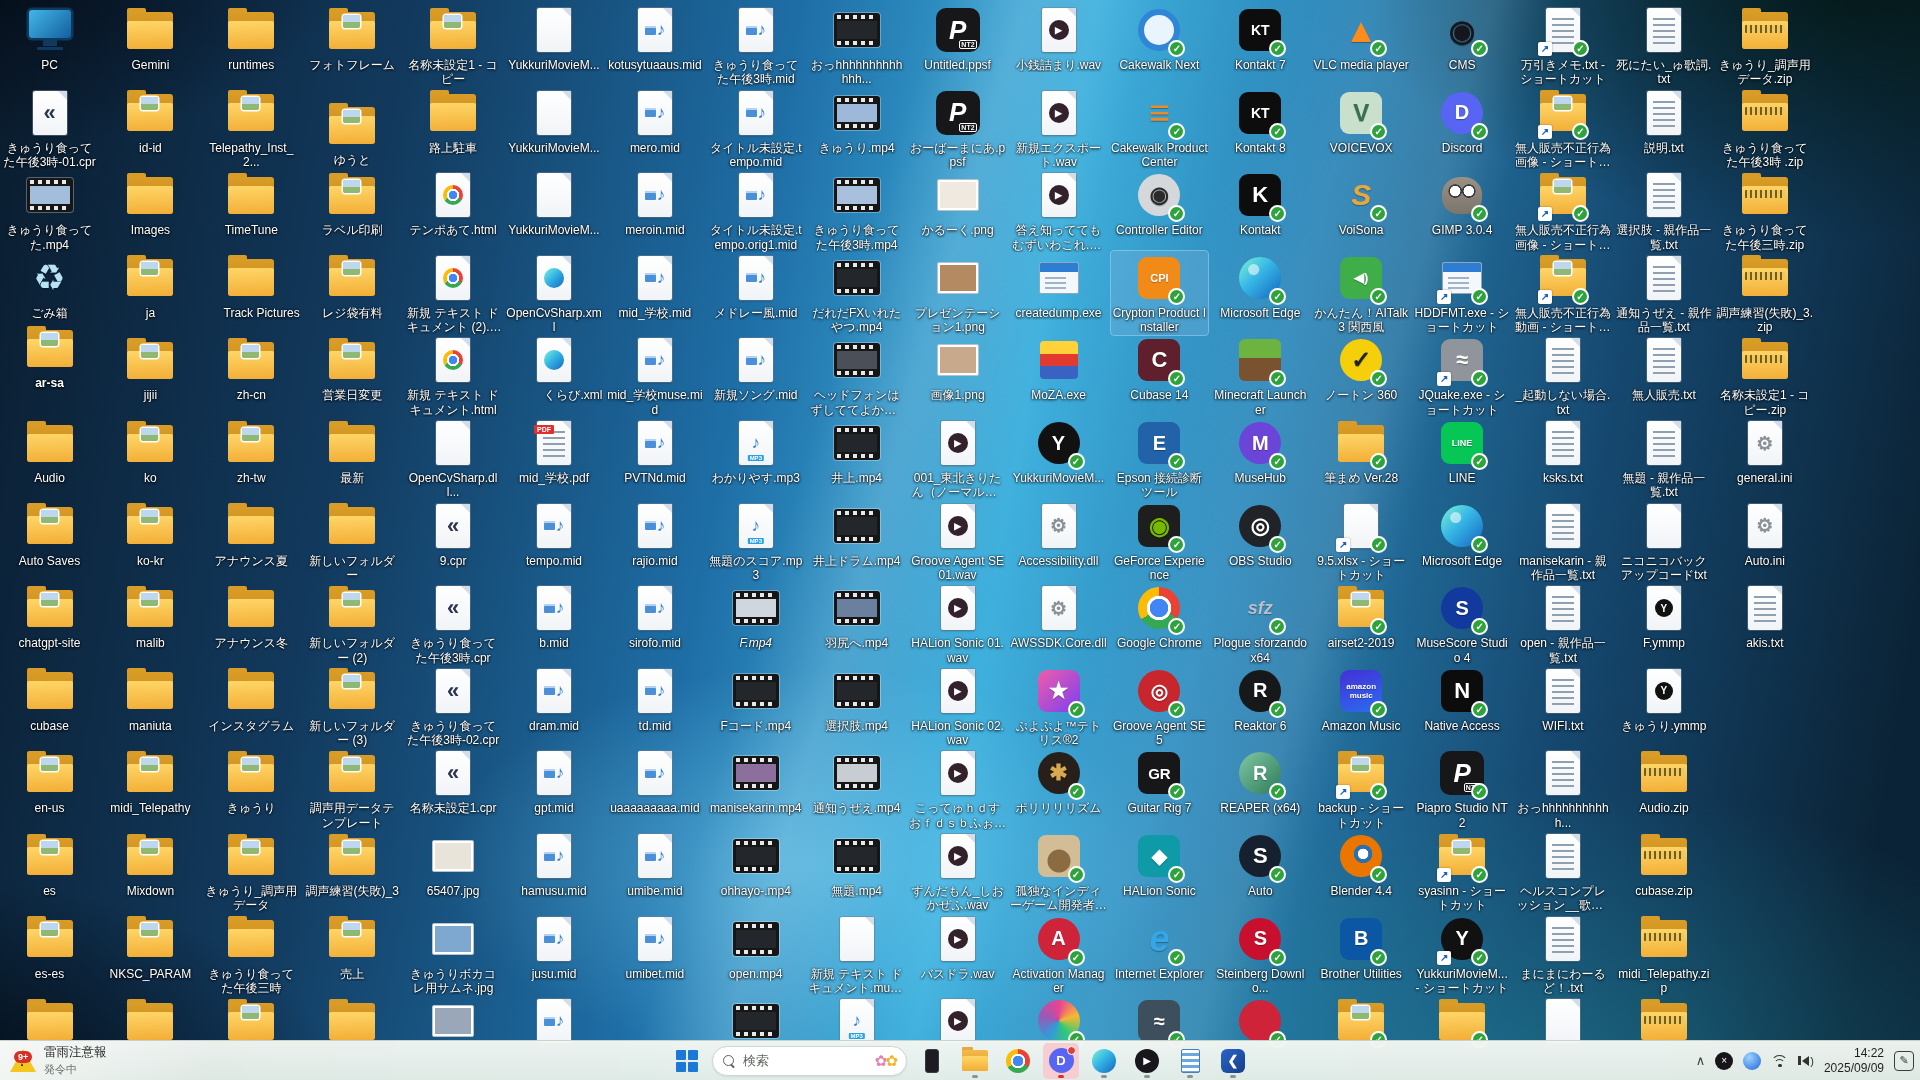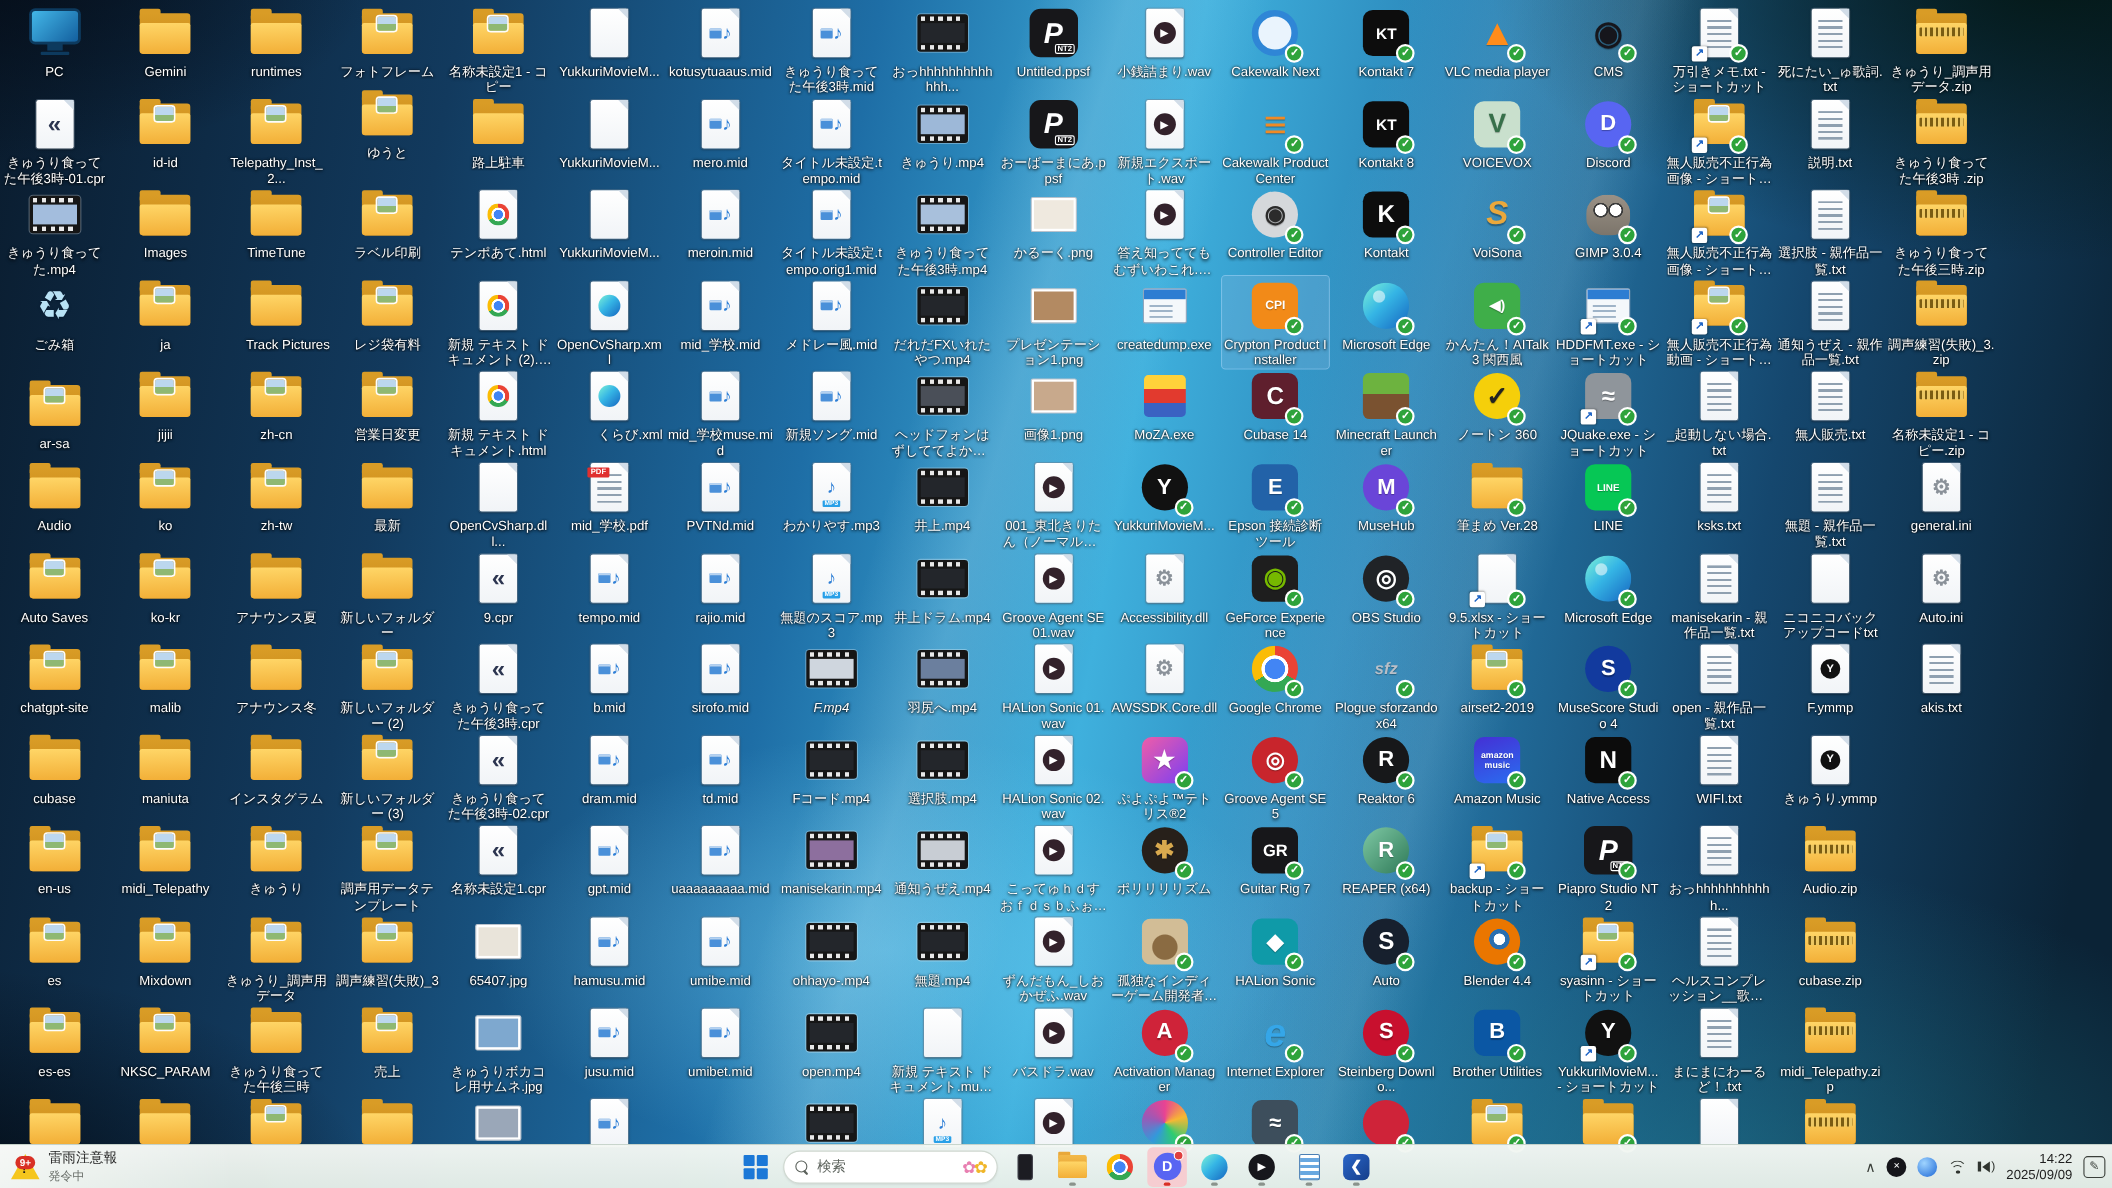--- a/index.html
+++ b/index.html
@@ -356,21 +356,21 @@
       <div class="cell" title="Telepathy_Inst_2..." style="left: 202.8px; top: 85.6px;">
         <div class="ico">
           <div class="i-f">
             <div class="b"></div>
             <div class="ch"></div>
             <div class="fr"></div>
           </div>
         </div>
         <div class="lbl">Telepathy_Inst_2...</div>
       </div>
-      <div class="cell" title="ゆうと" style="left: 303.7px; top: 77px;">
+      <div class="cell" title="ゆうと" style="left: 303.7px; top: 98px;">
         <div class="ico">
           <div class="i-f">
             <div class="b"></div>
             <div class="ch"></div>
             <div class="fr"></div>
           </div>
         </div>
         <div class="lbl">ゆうと</div>
       </div>
       <div class="cell" title="路上駐車" style="left: 404.6px; top: 85.6px;">
@@ -795,21 +795,21 @@
       <div class="cell" title="調声練習(失敗)_3.zip" style="left: 1716.3px; top: 250.8px;">
         <div class="ico">
           <div class="i-f">
             <div class="b"></div>
             <div class="fr"></div>
             <div class="zp"></div>
           </div>
         </div>
         <div class="lbl">調声練習(失敗)_3.zip</div>
       </div>
-      <div class="cell" title="ar-sa" style="left: 1px; top: 341px;">
+      <div class="cell" title="ar-sa" style="left: 1px; top: 321px; font-weight: bold;">
         <div class="ico">
           <div class="i-f">
             <div class="b"></div>
             <div class="ch"></div>
             <div class="fr"></div>
           </div>
         </div>
         <div class="lbl">ar-sa</div>
       </div>
       <div class="cell" title="jijii" style="left: 101.9px; top: 333.4px;">
@@ -1362,21 +1362,21 @@
       </div>
       <div class="cell" title="Google Chrome" style="left: 1110.9px; top: 581.2px;">
         <div class="ico">
           <div class="i-app chrome" style=""></div>
           <span class="chk">✓</span>
         </div>
         <div class="lbl">Google Chrome</div>
       </div>
       <div class="cell" title="Plogue sforzando x64" style="left: 1211.8px; top: 581.2px;">
         <div class="ico">
-          <div class="i-app it" style="background:transparent;color:#b9bfc8;font-size:15px">sfz</div>
+          <div class="i-app it" style="background:transparent;color:#b9bfc8;font-size:18px">sfz</div>
           <span class="chk">✓</span>
         </div>
         <div class="lbl">Plogue sforzando x64</div>
       </div>
       <div class="cell" title="airset2-2019" style="left: 1312.7px; top: 581.2px;">
         <div class="ico">
           <div class="i-f">
             <div class="b"></div>
             <div class="ch"></div>
             <div class="fr"></div>

